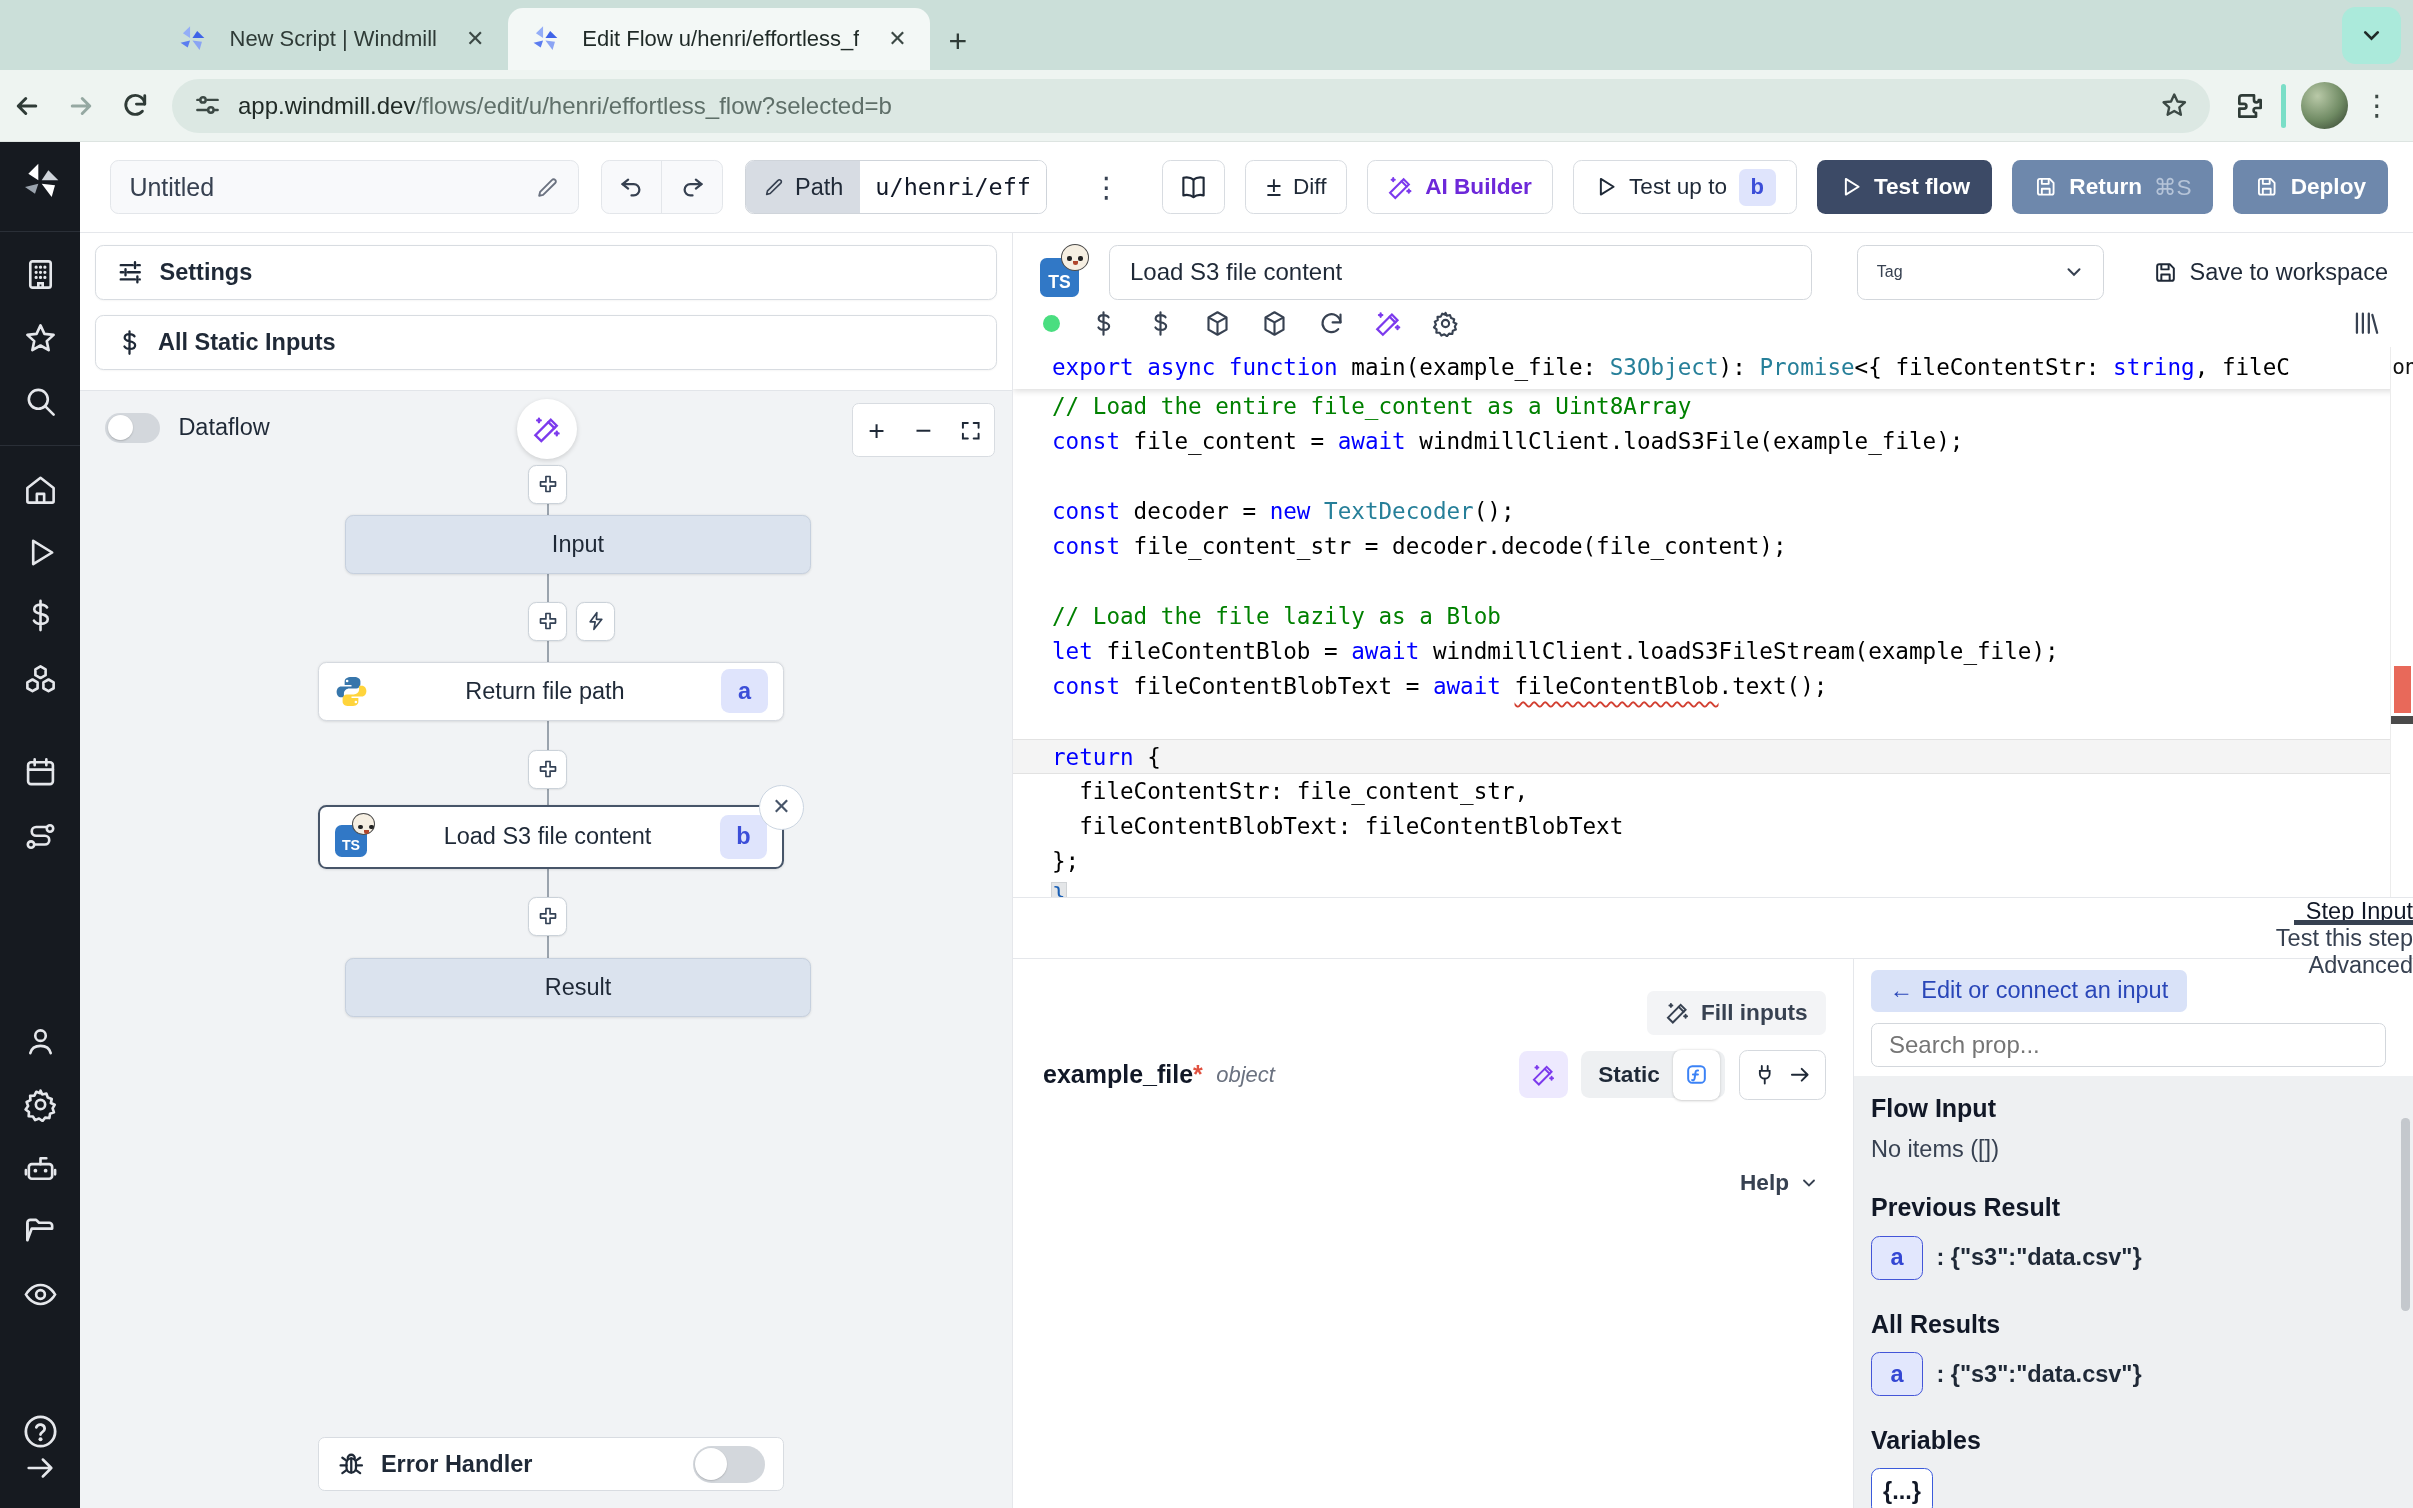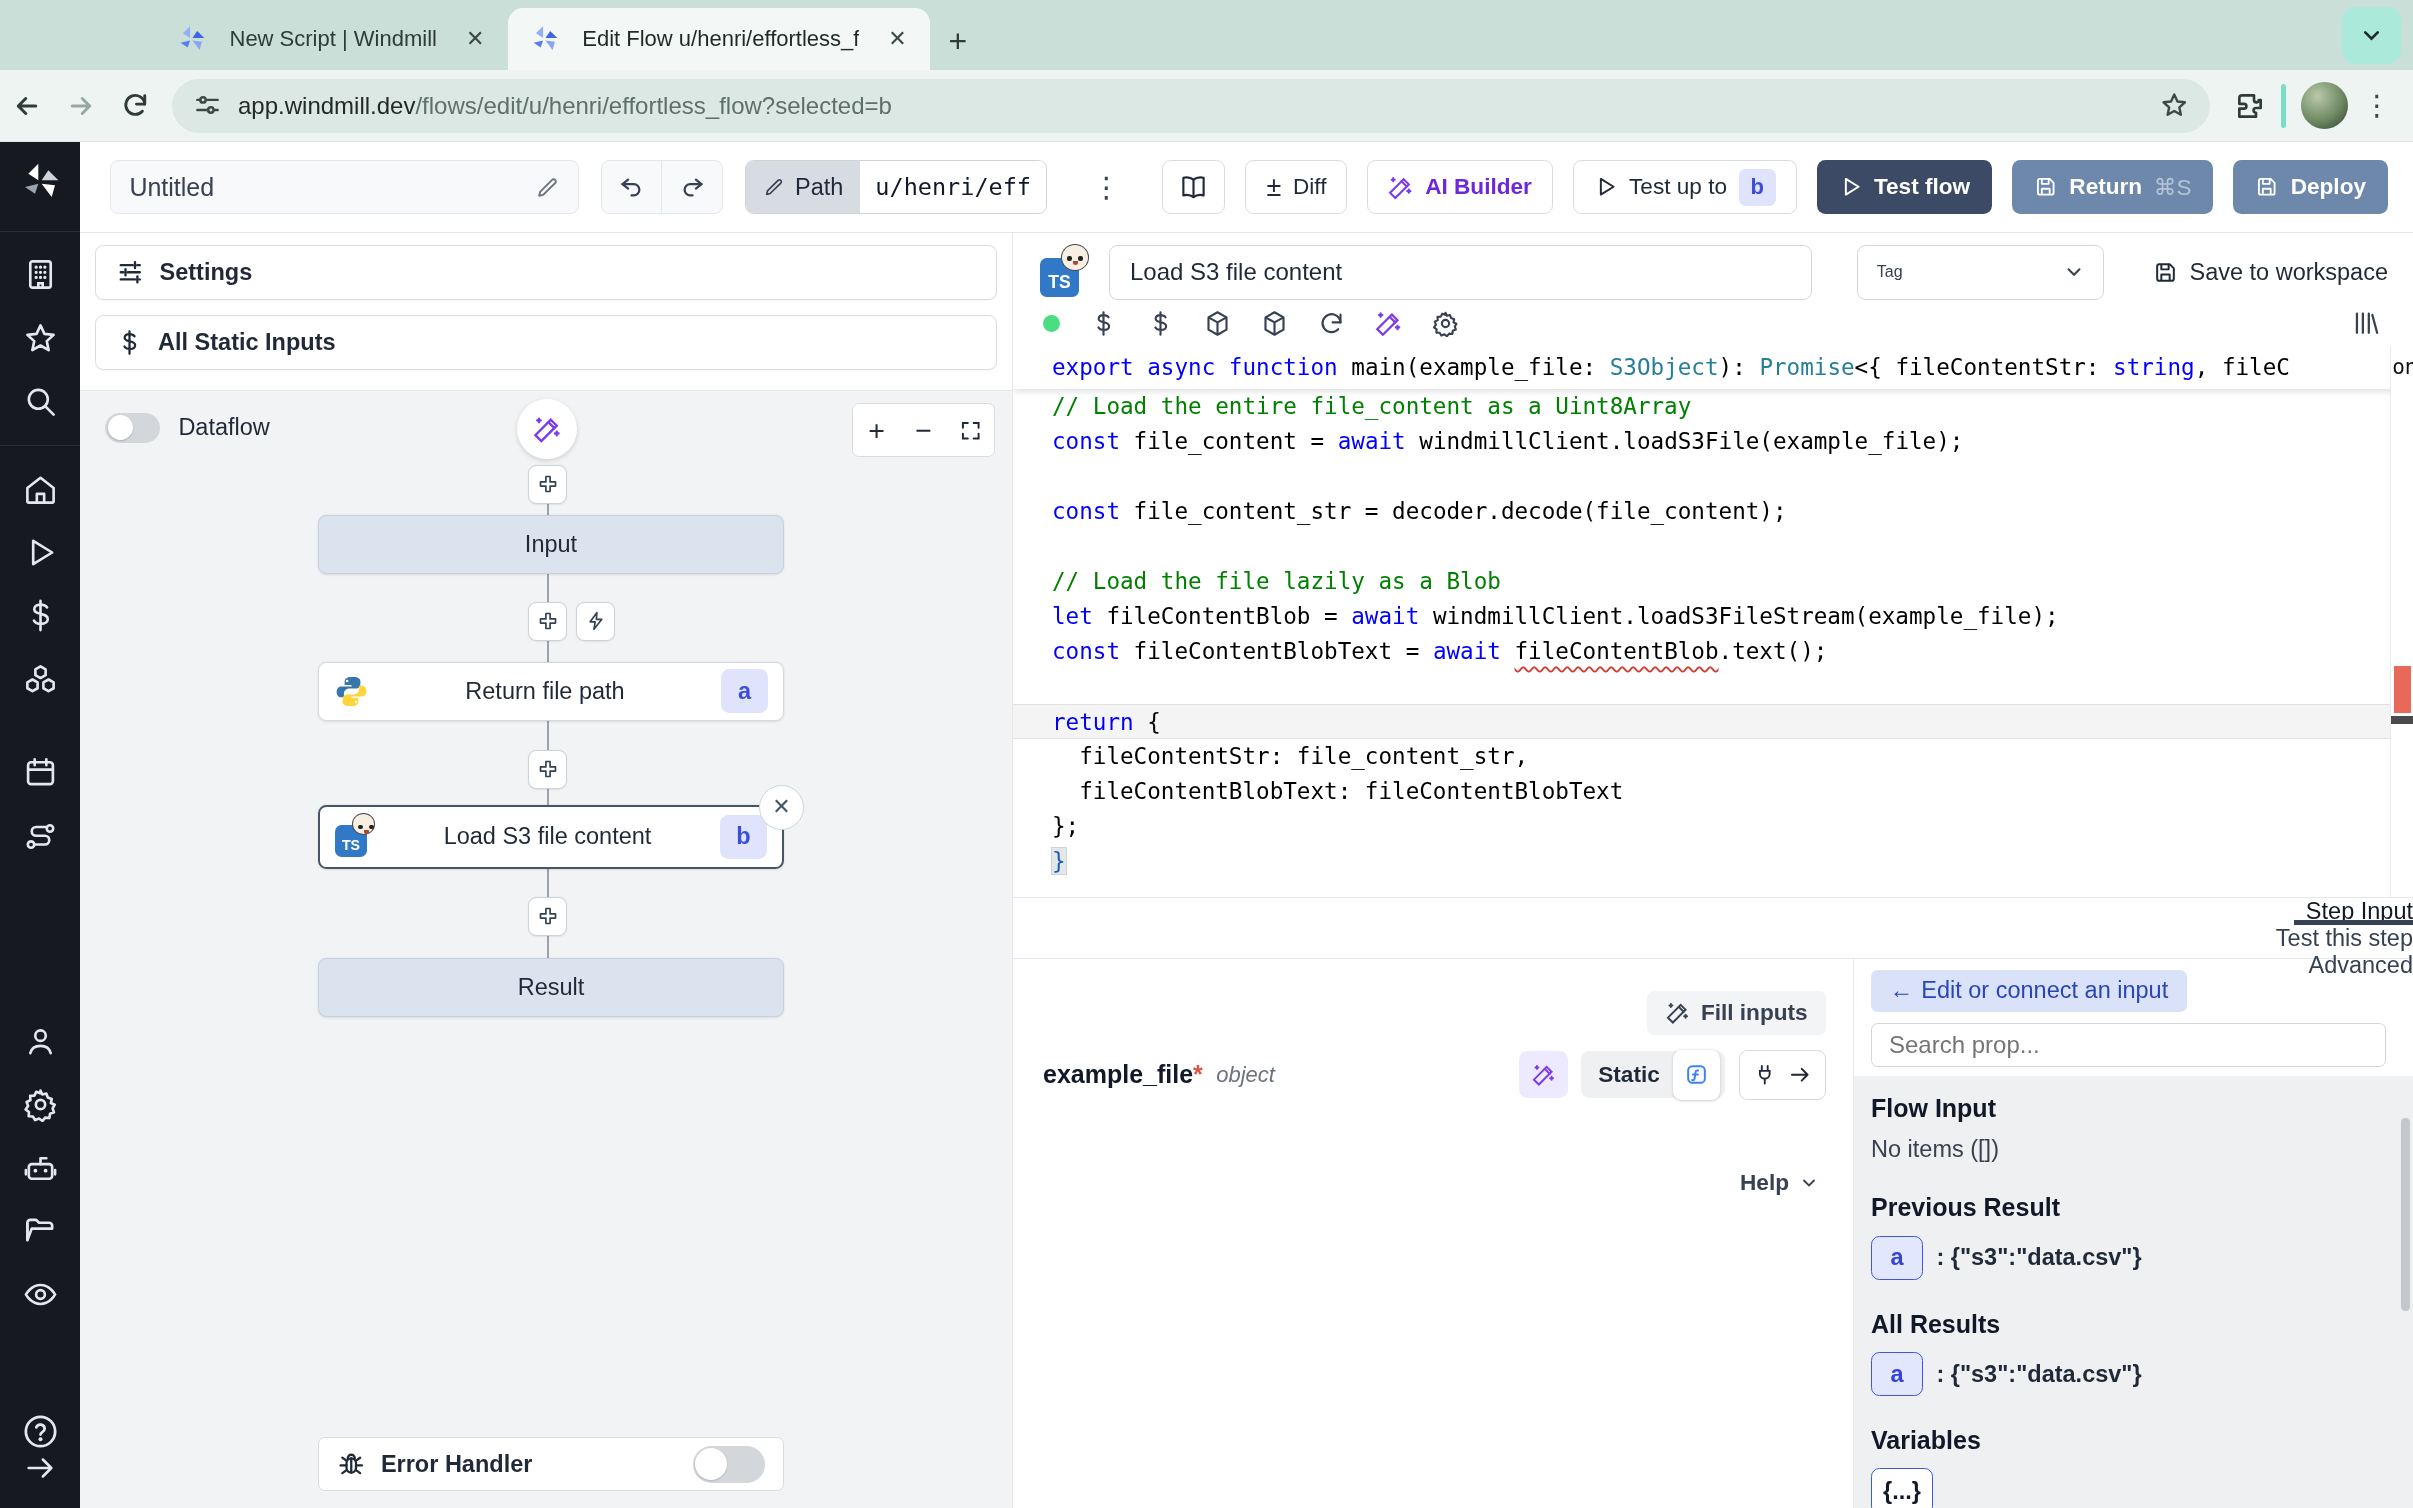--- a/index.html
+++ b/index.html
@@ -58,21 +58,21 @@
   .dataflow { position:absolute; left:25px; top:22px; display:flex; align-items:center; gap:18.4px; }
   .toggle { width:55px; height:30px; border-radius:15px; background:#d3d7dc; position:relative; cursor:pointer; }
   .toggle .knob { position:absolute; left:2.5px; top:2.5px; width:25px; height:25px; border-radius:50%; background:#fff; box-shadow:0 0.8px 1.7px rgba(0,0,0,.2); }
   .dataflow .lbl { font-size:23.5px; color:#1f2937; }
   .fab { position:absolute; left:437px; top:8.4px; width:60px; height:60px; border-radius:50%; background:#fff; box-shadow:0 1.7px 5px rgba(0,0,0,.15); display:flex; align-items:center; justify-content:center; cursor:pointer; }
   .zoomctl { position:absolute; right:17px; top:12.6px; height:54px; background:#fff; border:0.8px solid #d8dce1; border-radius:6.7px; display:flex; align-items:center; }
   .zoomctl > div { width:47px; height:100%; display:flex; align-items:center; justify-content:center; font-size:28.5px; color:#1f2937; cursor:pointer; }
   .edge { position:absolute; left:467px; top:84px; width:1.7px; height:513px; background:#9aa3ad; }
   .gplus { position:absolute; width:39px; height:39px; background:#fff; border:0.8px solid #cbd2d9; border-radius:8.4px; display:flex; align-items:center; justify-content:center; cursor:pointer; box-shadow:0 0.8px 1.7px rgba(0,0,0,.08); }
   .gnode { position:absolute; left:238px; width:466px; height:59px; border-radius:8.4px; display:flex; align-items:center; justify-content:center; font-size:23.5px; color:#1f2937; box-shadow:0 0.8px 2.5px rgba(0,0,0,.1); cursor:pointer; }
-  .gnode.vnode { background:#dbe3ee; border:0.8px solid #c6d0de; }
+  .gnode.vnode { background:#dbe3ee; border:0.8px solid #c6d0de;margin-left:27px; }
   .gnode.step { background:#fff; border:0.8px solid #d5d9df; justify-content:flex-start; padding:0 15px; }
   .gnode.selected { border:2.5px solid #475569; }
   .gnode .nlabel { flex:1; text-align:center; }
   .gnode .nbadge { min-width:47px; height:44px; border-radius:8.4px; background:#dfe4fc; color:#3c4ed8; font-weight:700; font-size:23.5px; display:flex; align-items:center; justify-content:center; }
   .nclose { position:absolute; top:-22px; right:-22px; width:45px; height:45px; border-radius:50%; background:#fff; border:0.8px solid #cbd5e1; display:flex; align-items:center; justify-content:center; font-size:22px; color:#475569; cursor:pointer; }
   .errcard { position:absolute; left:238px; bottom:17px; width:466px; height:54px; background:#fff; border:0.8px solid #d8dce1; border-radius:6.7px; display:flex; align-items:center; gap:15px; padding:0 18.4px; font-size:23.5px; font-weight:600; color:#1f2937; }
   .errcard .toggle { margin-left:auto; width:72px; height:37px; border-radius:18.4px; }
   .errcard .toggle .knob { width:32px; height:32px; }
 
   
@@ -583,20 +583,21 @@
                 <path d="M5 4v16M10 4v16M15 4v16M18 5l4 15"></path>
               </svg>
           </div>
 
           <div class="code">
             <div class="sticky-line"><span class="tok kw">export</span><span class="tok"> </span><span class="tok kw">async</span><span class="tok"> </span><span class="tok kw">function</span><span class="tok"> main(example_file: </span><span class="tok ty">S3Object</span><span class="tok">): </span><span class="tok ty">Promise</span><span class="tok">&lt;{ fileContentStr: </span><span class="tok kw">string</span><span class="tok">, fileC</span></div>
             <div class="code-inner" style="padding:0;">
                 <div class="code-line"><span class="tok cm">// Load the entire file_content as a Uint8Array</span></div>
                 <div class="code-line"><span class="tok kw">const</span><span class="tok"> file_content = </span><span class="tok kw">await</span><span class="tok"> windmillClient.loadS3File(example_file);</span></div>
                 <div class="code-line"></div>
+                <div class="code-line"><span class="tok kw">const</span><span class="tok"> decoder = </span><span class="tok kw">new</span><span class="tok"> </span><span class="tok ty">TextDecoder</span><span class="tok">();</span></div>
                 <div class="code-line"><span class="tok kw">const</span><span class="tok"> file_content_str = decoder.decode(file_content);</span></div>
                 <div class="code-line"></div>
                 <div class="code-line"><span class="tok cm">// Load the file lazily as a Blob</span></div>
                 <div class="code-line"><span class="tok kw">let</span><span class="tok"> fileContentBlob = </span><span class="tok kw">await</span><span class="tok"> windmillClient.loadS3FileStream(example_file);</span></div>
                 <div class="code-line"><span class="tok kw">const</span><span class="tok"> fileContentBlobText = </span><span class="tok kw">await</span><span class="tok"> </span><span class="tok err">fileContentBlob</span><span class="tok">.text();</span></div>
                 <div class="code-line"></div>
                 <div class="code-line hl"><span class="tok kw">return</span><span class="tok"> {</span></div>
                 <div class="code-line"><span class="tok">  fileContentStr: file_content_str,</span></div>
                 <div class="code-line"><span class="tok">  fileContentBlobText: fileContentBlobText</span></div>
                 <div class="code-line"><span class="tok">};</span></div>

